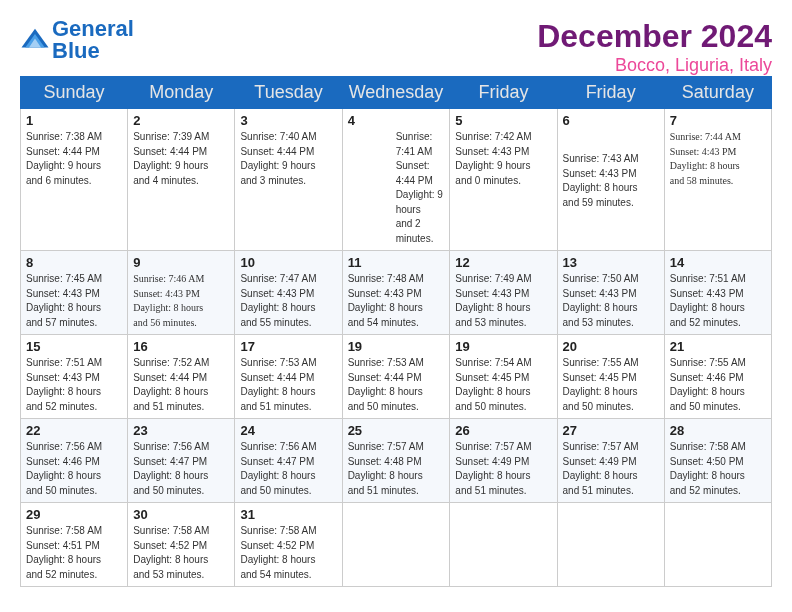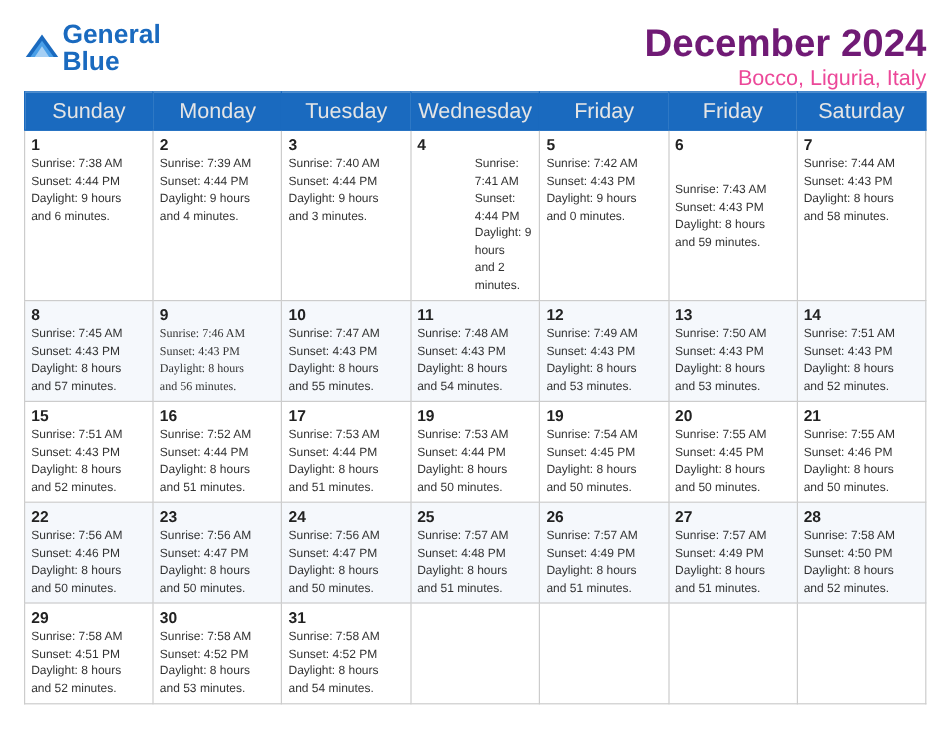--- a/index.html
+++ b/index.html
@@ -167,21 +167,21 @@
           </td>
           <td>
             <span class="day-num">6</span>
             <div class="day-info" style="white-space: pre-line; margin-top: 24px;">Sunrise: 7:43 AM
 Sunset: 4:43 PM
 Daylight: 8 hours
 and 59 minutes.</div>
           </td>
           <td>
             <span class="day-num">7</span>
-            <div class="day-info" style="white-space: pre-line;">Sunrise: 7:44 AM
+            <div class="day-info" style="white-space: pre-line; font-family: Liberation Serif, serif;">Sunrise: 7:44 AM
 Sunset: 4:43 PM
 Daylight: 8 hours
 and 58 minutes.</div>
           </td>
         </tr>
         <tr>
           <td>
             <span class="day-num">8</span>
             <div class="day-info" style="white-space: pre-line;">Sunrise: 7:45 AM
 Sunset: 4:43 PM

